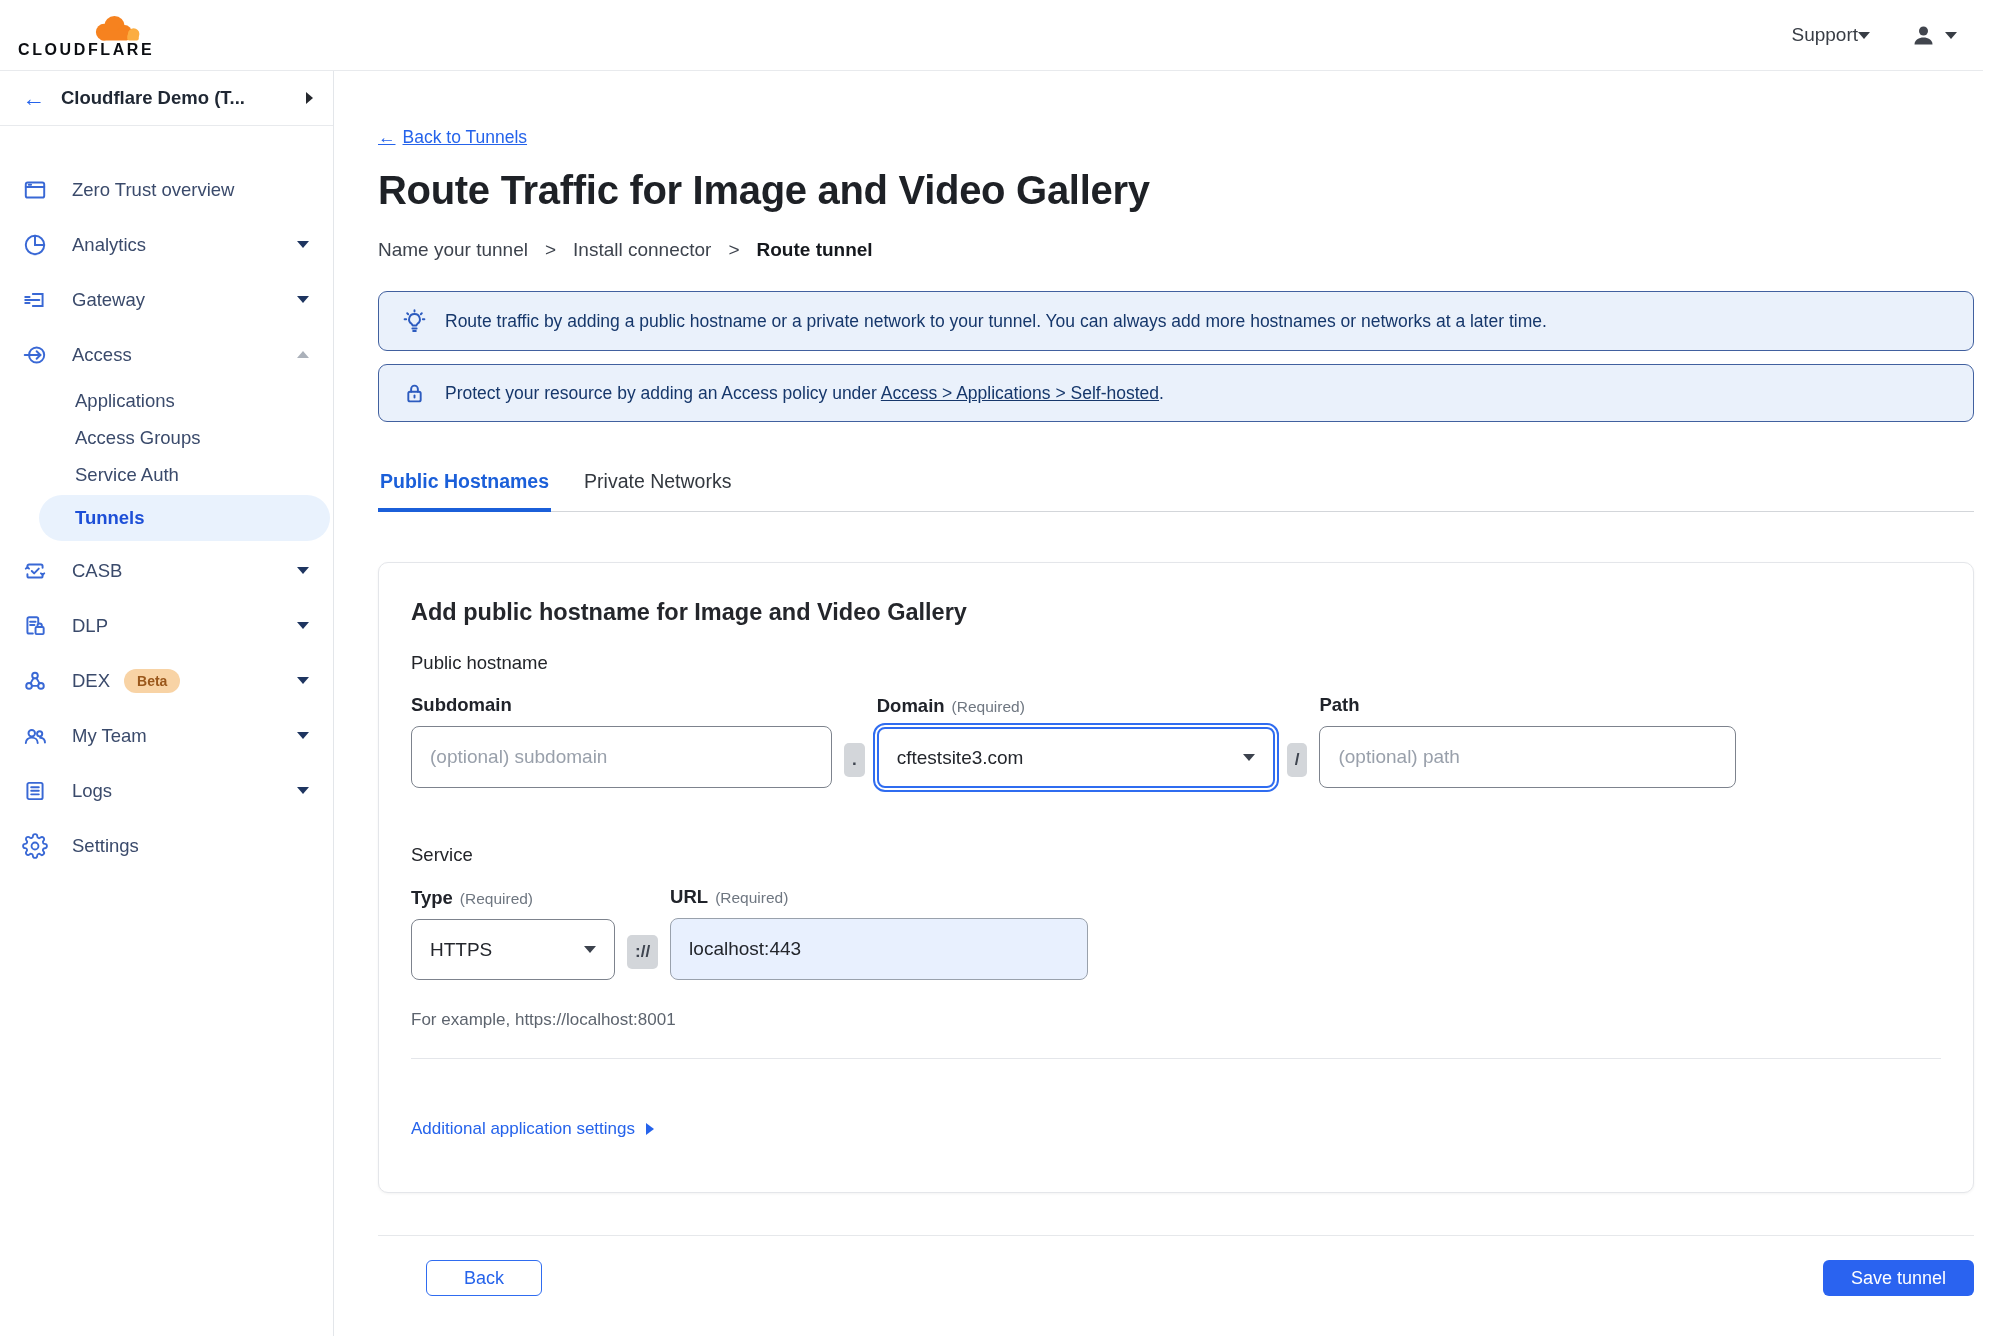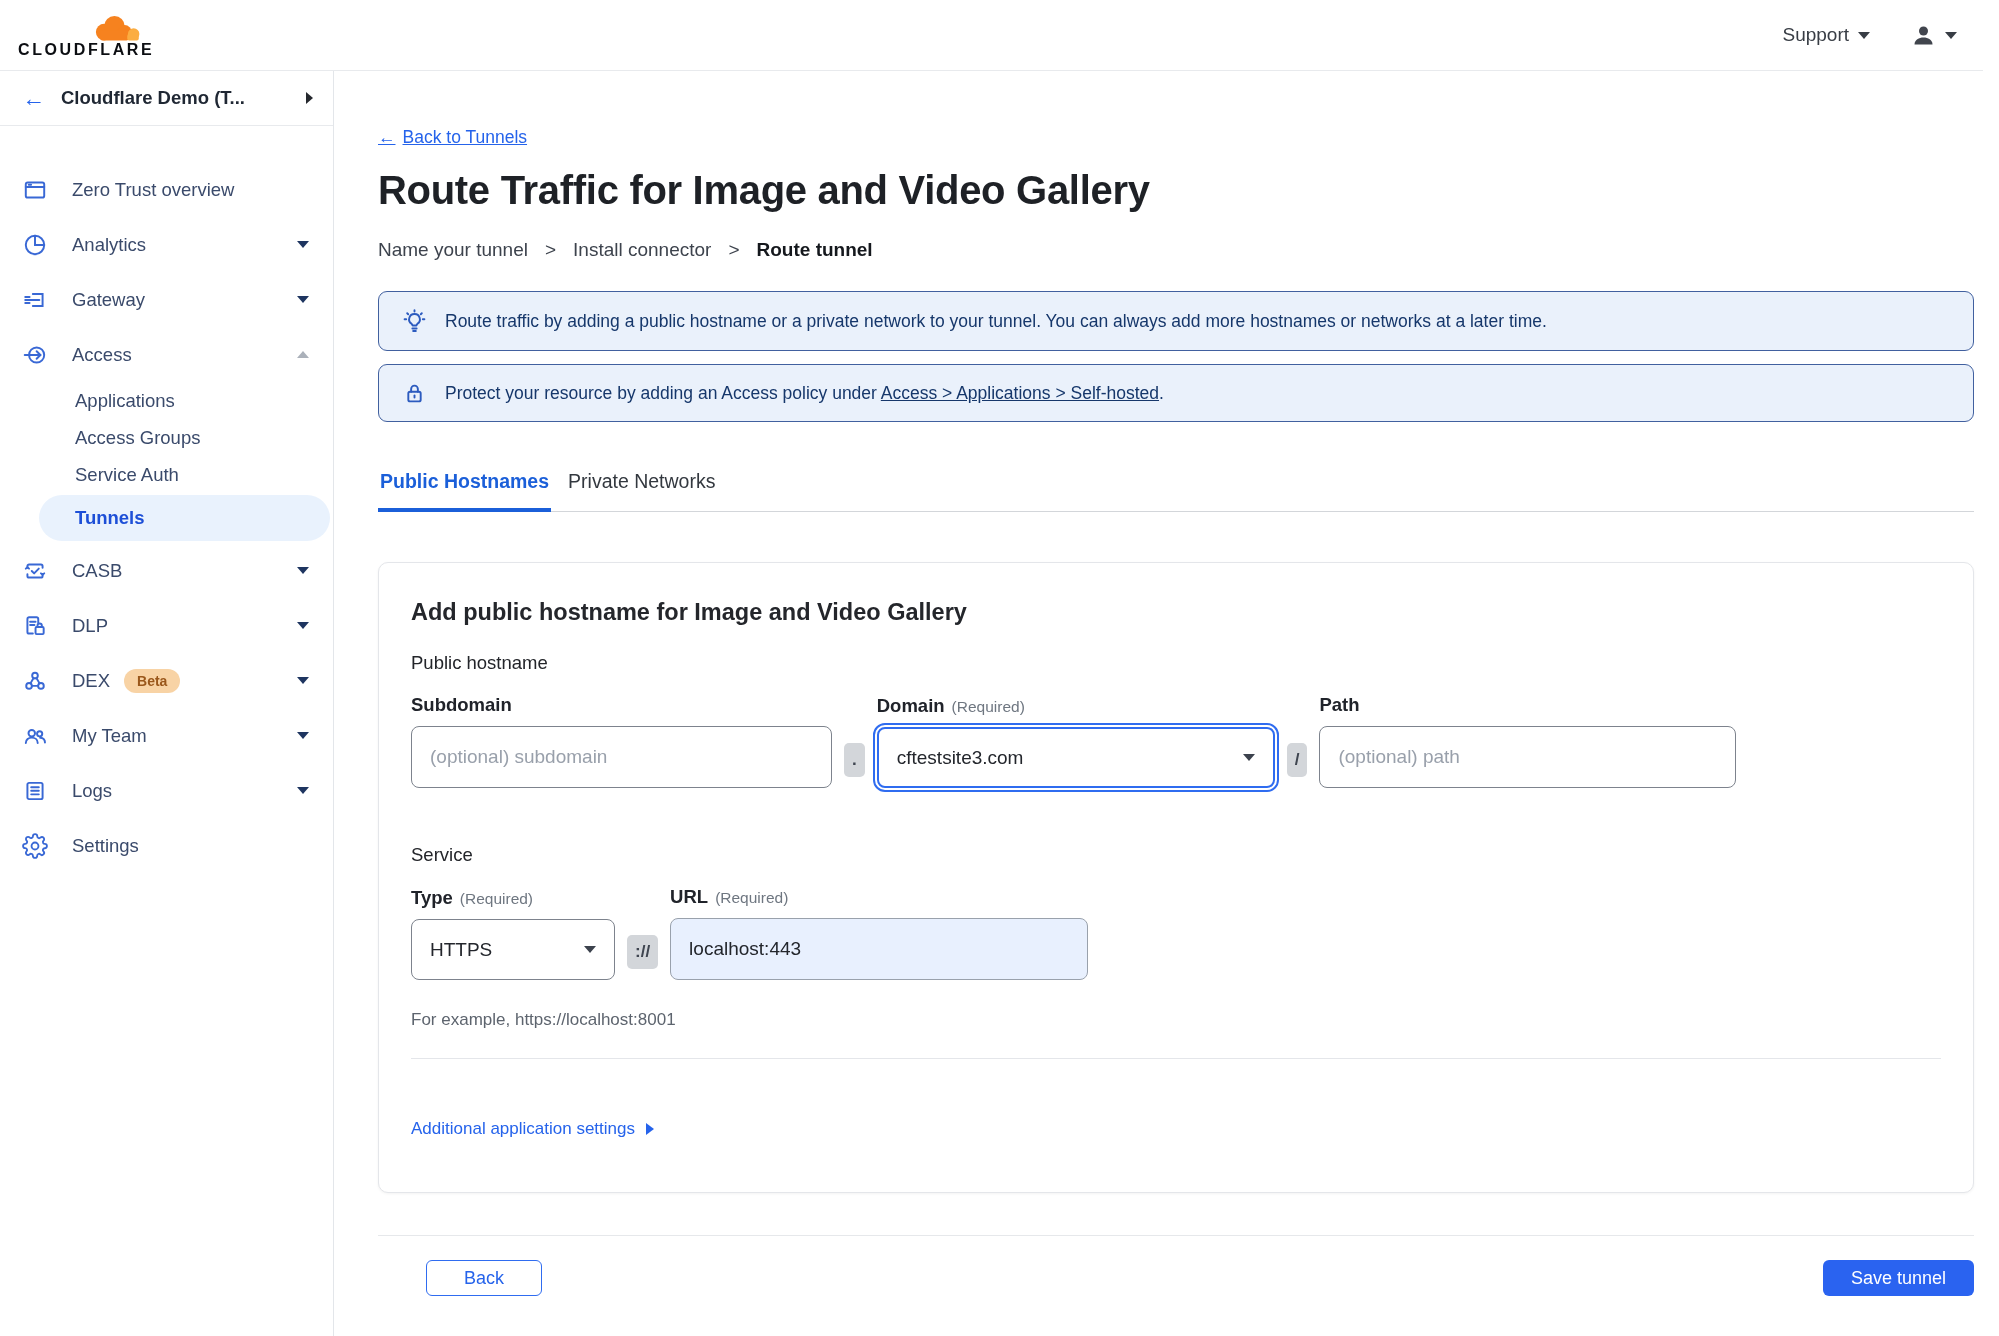--- a/index.html
+++ b/index.html
@@ -6,21 +6,21 @@
   html,body { width:1999px; height:1336px; overflow:hidden; background:#fff;
     font-family:"Liberation Sans", sans-serif; color:#23262c; }
 
   
   .topbar { position:absolute; top:0; left:0; right:16px; height:71px;
     border-bottom:1px solid #e8eaed; display:flex; align-items:center; background:#fff; z-index:5; }
   .logo { margin-left:18px; display:flex; flex-direction:column; }
   .logo svg { width:66px; height:32px; margin-left:66px; }
   .logo .wordmark { font-size:16px; font-weight:800; letter-spacing:2.6px; color:#0c0e12; margin-top:-2px; }
   .topbar-right { margin-left:auto; margin-right:26px; display:flex; align-items:center; gap:40px; }
-  .support { display:flex; align-items:center; gap:9px; font-size:19px; color:#383d45; cursor:pointer; }
+  .support { display:flex; align-items:center; font-size:19px; color:#383d45; cursor:pointer; }
   .account { display:flex; align-items:center; gap:8px; cursor:pointer; }
   .caret-down { width:0; height:0; border-left:6px solid transparent; border-right:6px solid transparent; border-top:7px solid #383d45; }
   .caret-up-grey { width:0; height:0; border-left:6px solid transparent; border-right:6px solid transparent; border-bottom:7px solid #abb1ba; }
   .caret-nav { border-top-color:#1e3560; }
   .caret-select { border-left-width:6px; border-right-width:6px; border-top:7px solid #3c424d; }
 
   
   .sidebar { position:absolute; top:71px; left:0; bottom:0; width:334px;
     border-right:1px solid #e3e6ea; background:#fff; z-index:4; }
   .sidebar-header { height:55px; display:flex; align-items:center; gap:16px;
@@ -49,21 +49,21 @@
   .page-title { margin-top:20px; font-size:40px; font-weight:700; letter-spacing:-0.3px; color:#1e2126; }
   .steps { margin-top:26px; display:flex; align-items:center; gap:17px; font-size:19px; color:#3d434d; }
   .steps .current { font-weight:700; color:#15181d; }
   .banner { margin-top:30px; min-height:60px; border:1.5px solid #41609f; background:#eaf1fb;
     border-radius:9px; display:flex; align-items:center; gap:17px; padding:14px 22px;
     font-size:17.5px; color:#16376b; }
   .banner + .banner { margin-top:13px; min-height:58px; }
   .banner svg { width:27px; height:27px; color:#2c5bbf; flex:none; }
   .banner a { color:#16376b; text-decoration:underline; cursor:pointer; }
 
-  .tabs { margin-top:48px; display:flex; gap:15px; border-bottom:1px solid #d3d6da; }
+  .tabs { margin-top:48px; display:flex; gap:31px; border-bottom:1px solid #d3d6da; }
   .tab { padding:0 2px 15px; font-size:19.5px; color:#33383f; font-weight:500; cursor:pointer;
     border-bottom:4px solid transparent; margin-bottom:-1px; }
   .tab.active { color:#1b5fd9; font-weight:700; border-bottom-color:#1b5fd9; }
 
   .card { margin-top:50px; height:631px; border:1px solid #e4e6ea; border-radius:10px;
     background:#fff; box-shadow:0 1px 3px rgba(0,0,0,.05); padding:36px 32px 0; }
   .card-heading { font-size:23.5px; font-weight:700; color:#24262b; }
   .group-label { margin-top:26px; font-size:18.5px; color:#23252a; }
   .labels-row, .field-label { font-size:18.5px; font-weight:700; color:#20232a; }
   .required { font-size:15.5px; font-weight:400; color:#6e7680; margin-left:7px; }

